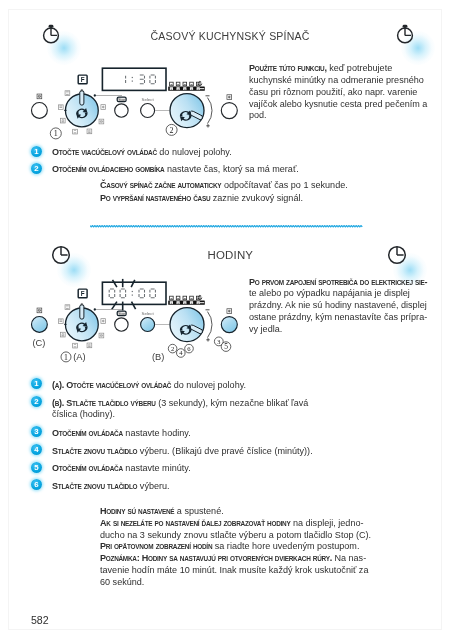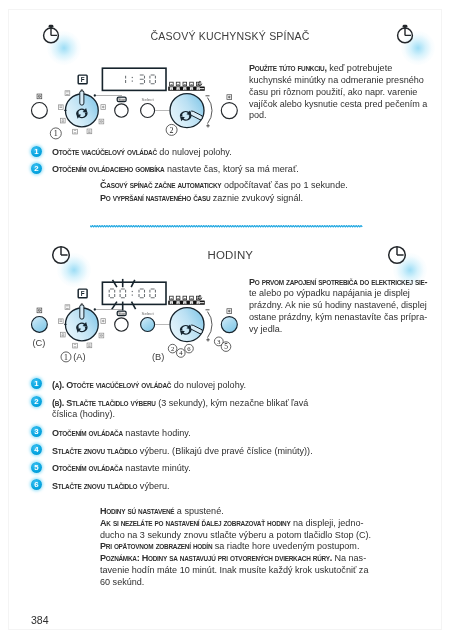--- a/index.html
+++ b/index.html
@@ -390,14 +390,14 @@
 <div class="tx" style="left:52.4px;top:396.5px;width:300px;"><span class="sc">(b). </span><span class="sc">Stlačte tlačidlo výberu</span><span> (3 sekundy), kým nezačne blikať ľavá číslica (hodiny).</span></div>
 <span class="bullet" style="left:31px;top:426.3px">3</span>
 <div class="tx" style="left:52.4px;top:426.8px;width:300px;"><span class="sc">Otočením ovládača</span><span> nastavte hodiny.</span></div>
 <span class="bullet" style="left:31px;top:444.0px">4</span>
 <div class="tx" style="left:52.4px;top:444.5px;width:300px;"><span class="sc">Stlačte znovu tlačidlo</span><span> výberu. (Blikajú dve pravé číslice (minúty)).</span></div>
 <span class="bullet" style="left:31px;top:461.7px">5</span>
 <div class="tx" style="left:52.4px;top:462.20000000000005px;width:300px;"><span class="sc"> Otočením ovládača</span><span> nastavte minúty.</span></div>
 <span class="bullet" style="left:31px;top:479.4px">6</span>
 <div class="tx" style="left:52.4px;top:479.90000000000003px;width:300px;"><span class="sc">Stlačte znovu tlačidlo</span><span>  výberu.</span></div>
 <div class="tx" style="left:99.6px;top:504.9px;width:296px;"><span class="sc">Hodiny sú nastavené</span><span> a spustené.</span><br><span class="sc">Ak si nezeláte po nastavení ďalej zobrazovať hodiny</span><span> na displeji, jedno-ducho na 3 sekundy znovu stlačte výberu a potom tlačidlo Stop (C).</span><br><span class="sc">Pri opätovnom zobrazení hodín</span><span> sa riadte hore uvedeným postupom.</span><br><span class="sc">Poznámka: Hodiny sa nastavujú pri otvorených dvierkach rúry.</span><span> Na nas-tavenie hodín máte 10 minút. Inak musíte každý krok uskutočniť za 60 sekúnd.</span></div>
-<div class="pageno" style="left:30.9px;top:614px">384</div>
+<div class="pageno" style="left:30.9px;top:614px">582</div>
 </div>
 
 </body></html>

